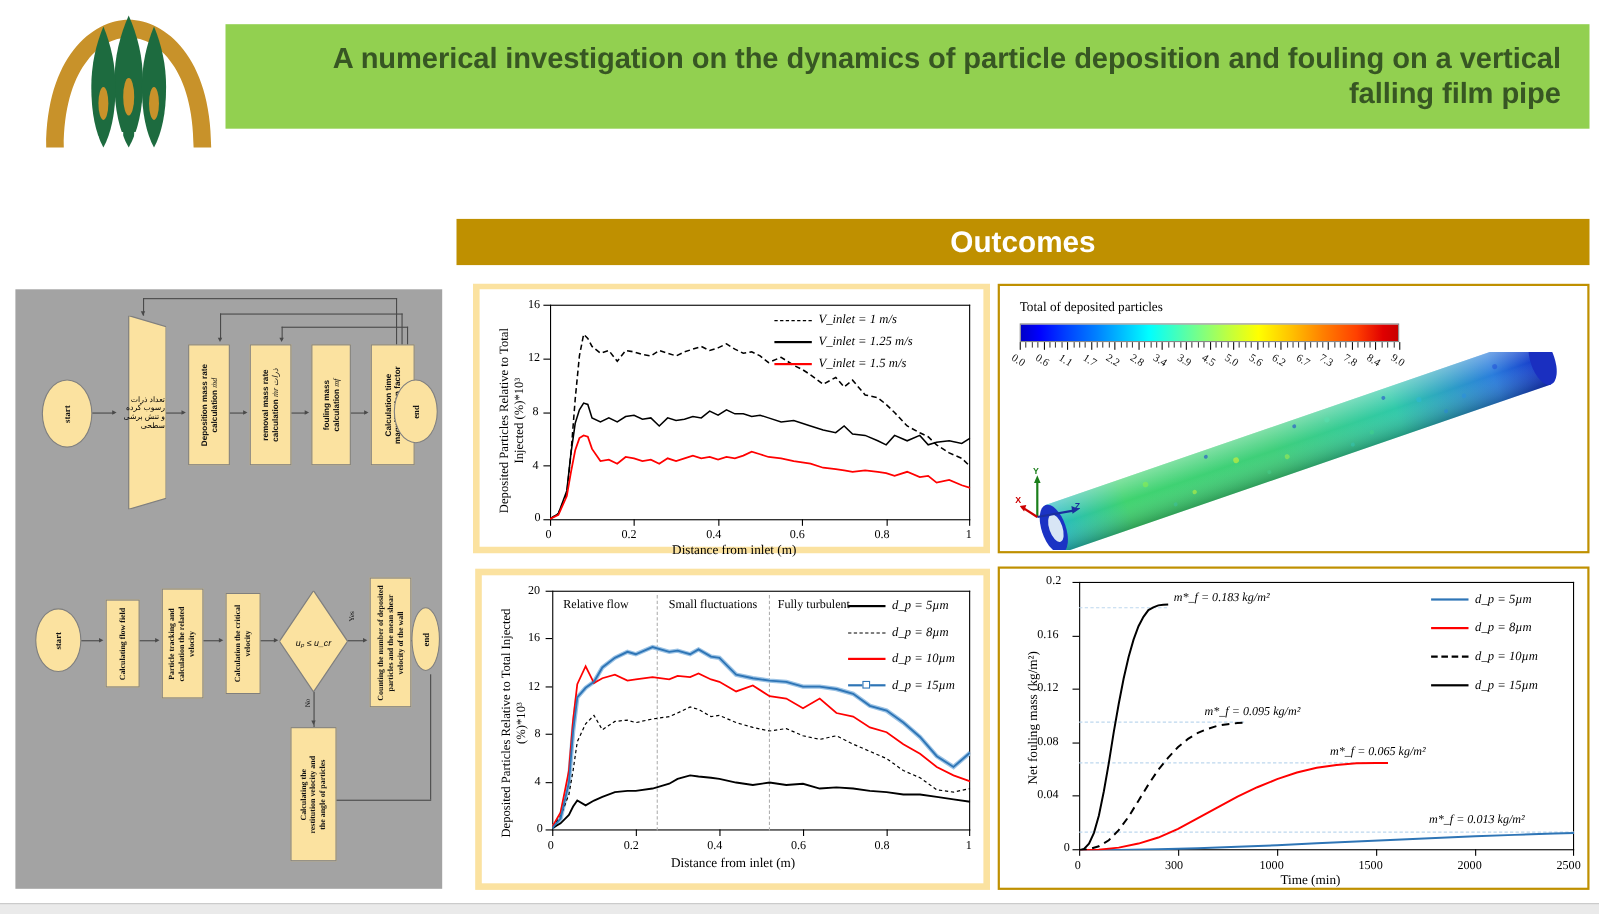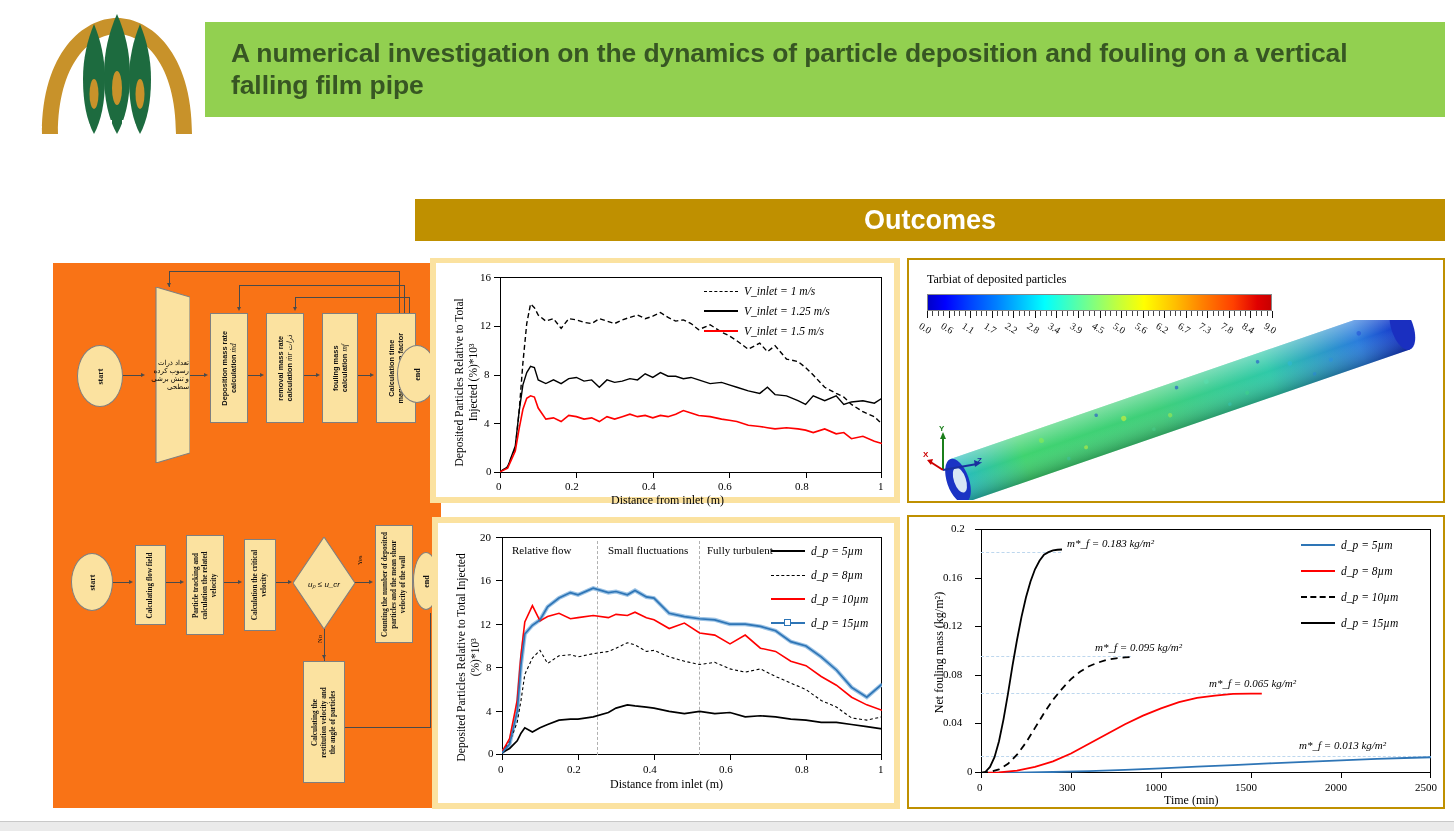--- a/index.html
+++ b/index.html
@@ -19,21 +19,21 @@
     text-align: center; color: #1d6b3f; font-weight: bold; line-height: 1.04;
     font-size: 19px; letter-spacing: -0.2px;
   }
   .title-banner {
     position: absolute; left: 205px; top: 22px; width: 1240px; height: 95px;
     background: #92D050; display: flex; align-items: center; justify-content: center;
     padding: 4px 26px;
   }
   .title-banner h1 {
     color: #375623; font-size: 26.5px; font-weight: bold;
-    text-align: left; line-height: 1.2; letter-spacing: -0.1px;
+    text-align: right; line-height: 1.2; letter-spacing: -0.1px;
   }
   .authors-banner {
     position: absolute; left: 205px; top: 120px; width: 1240px; height: 66px;
     background: #375623; display: flex; align-items: center; justify-content: center;
   }
   .authors-banner .atext {
     color: #92D050; font-size: 17.5px; font-weight: bold; text-align: center;
   }
   .sp { border-bottom: 2px dotted #d42; padding-bottom: 1px; }
 
@@ -42,22 +42,21 @@
     position: absolute; height: 42px; background: #BF9000;
     display: flex; align-items: center; justify-content: center;
   }
   .sec-bar span { color: #fff; font-size: 27px; font-weight: bold; }
   #bar-methods { left: 12px; top: 199px; width: 392px; }
   #bar-outcomes { left: 415px; top: 199px; width: 1030px; }
 
   
   .methods-panel {
     position: absolute; left: 14px; top: 263px; width: 388px; height: 545px;
-    background: #f97316;
-    margin-left: 39px;
+    background: #a3a3a3;
   }
   .fc { position: absolute; }
   .fc-box {
     position: absolute; border: 1.1px solid #7f7f7f; background: #FBE2A0;
     display: flex; align-items: center; justify-content: center;
   }
   .fc-box .vtxt {
     transform: rotate(-90deg); white-space: nowrap; font-size: 7.6px;
     font-weight: bold; color: #111; text-align: center; line-height: 1.25;
     font-family: "Liberation Serif", serif;
@@ -367,21 +366,21 @@
         <span class="mfi">V_inlet = 1.25 m/s</span>
       </div>
       <div class="legend-row" style="left:268px;top:62px;">
         <span class="lg-line" style="border-color:#FF0000;"></span>
         <span class="mfi">V_inlet = 1.5 m/s</span>
       </div>
     </div>
   </div>
 
   <div class="card" id="card-tr">
-    <div class="cb-title">Tarbiat of deposited particles</div>
+    <div class="cb-title">Total of deposited particles</div>
     <div class="colorbar"></div>
     <div class="cb-ticks" id="cb-ticks">
         <i class="maj" style="left: 0px;"></i>
         <i style="left: 5.39062px;"></i>
         <i style="left: 10.7812px;"></i>
         <i style="left: 16.1719px;"></i>
         <i class="maj" style="left: 21.5625px;"></i>
         <i style="left: 26.9531px;"></i>
         <i style="left: 32.3438px;"></i>
         <i style="left: 37.7344px;"></i>

